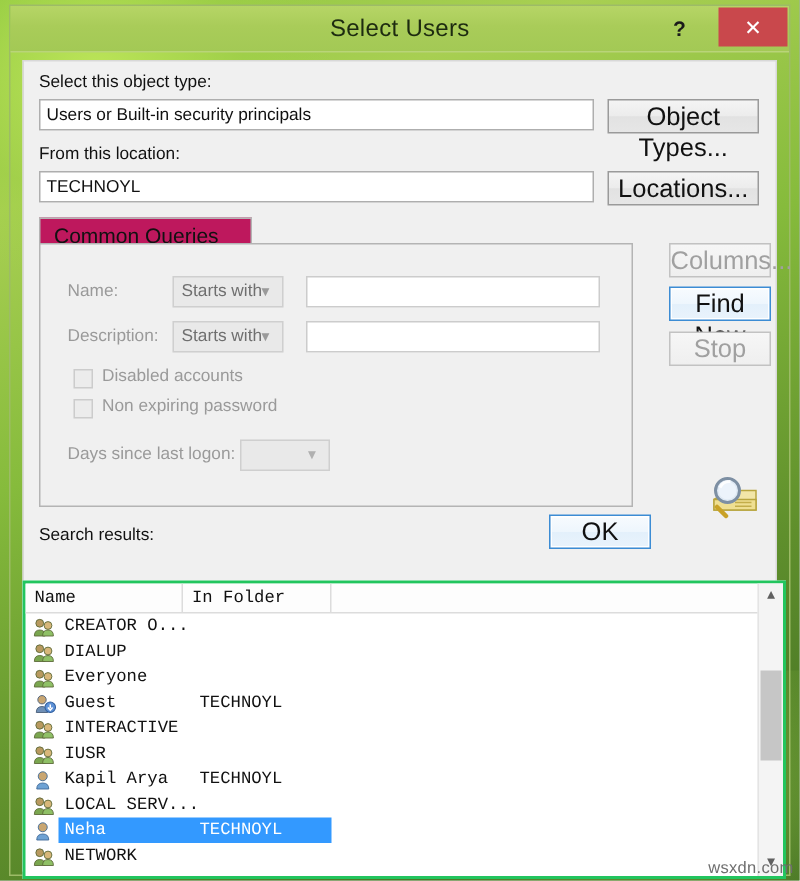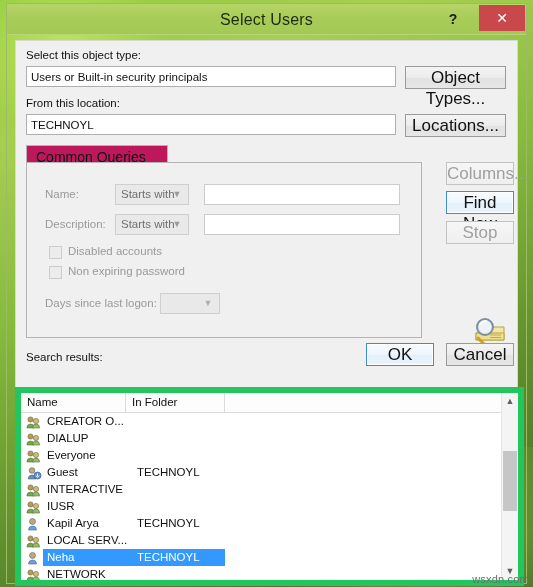--- a/index.html
+++ b/index.html
@@ -187,22 +187,23 @@
     border: 1px solid #cccccc;
   }
 
   
   #listbox {
     position: absolute;
     left: 8px; top: 383px;
     width: 509px; height: 199px;
     box-sizing: border-box;
     background: #fff;
-    border: 6px solid #22c55e;
+    border: 2px solid #22c55e;
     overflow: hidden;
+    font-family: Liberation Mono, monospace;
   }
   #list-header {
     position: relative;
     height: 19px;
     background: #fdfdfd;
     border-bottom: 1px solid #dcdcdc;
   }
   #list-header .hcell {
     position: absolute;
     top: 0; height: 19px; line-height: 19px;
@@ -363,21 +364,20 @@
         <line x1="22" y1="24.5" x2="33" y2="24.5" stroke="#c3ad4a" stroke-width="1"></line>
         <line x1="10" y1="25" x2="16" y2="31" stroke="#c9a227" stroke-width="3" stroke-linecap="round"></line>
         <circle cx="17" cy="14" r="8" fill="#dfe9f4" stroke="#7d8fa3" stroke-width="2"></circle>
         <circle cx="17" cy="14" r="6" fill="#eef4fb" opacity="0.85"></circle>
         <path d="M12 12 A7 7 0 0 1 19 8" stroke="#ffffff" stroke-width="2" fill="none" opacity="0.9"></path>
       </svg>
     </div>
 
     <div class="lbl" style="left:10px; top:310px;">Search results:</div>
     <div class="btn focused" style="left:350px; top:302px; width:68px;">OK</div>
-    <div class="btn" style="left:430px; top:302px; width:68px;">Cancel</div>
   </div>
 
   <div id="listbox">
     <div id="list-header">
       <div class="hcell" style="left:0; width:105px;">Name</div>
       <div class="hcell" style="left:105px; width:99px;">In Folder</div>
       <div class="hcell" style="left:204px; width:288px; border-right:none;"></div>
     </div>
     <div id="rows">
         <div class="row">

